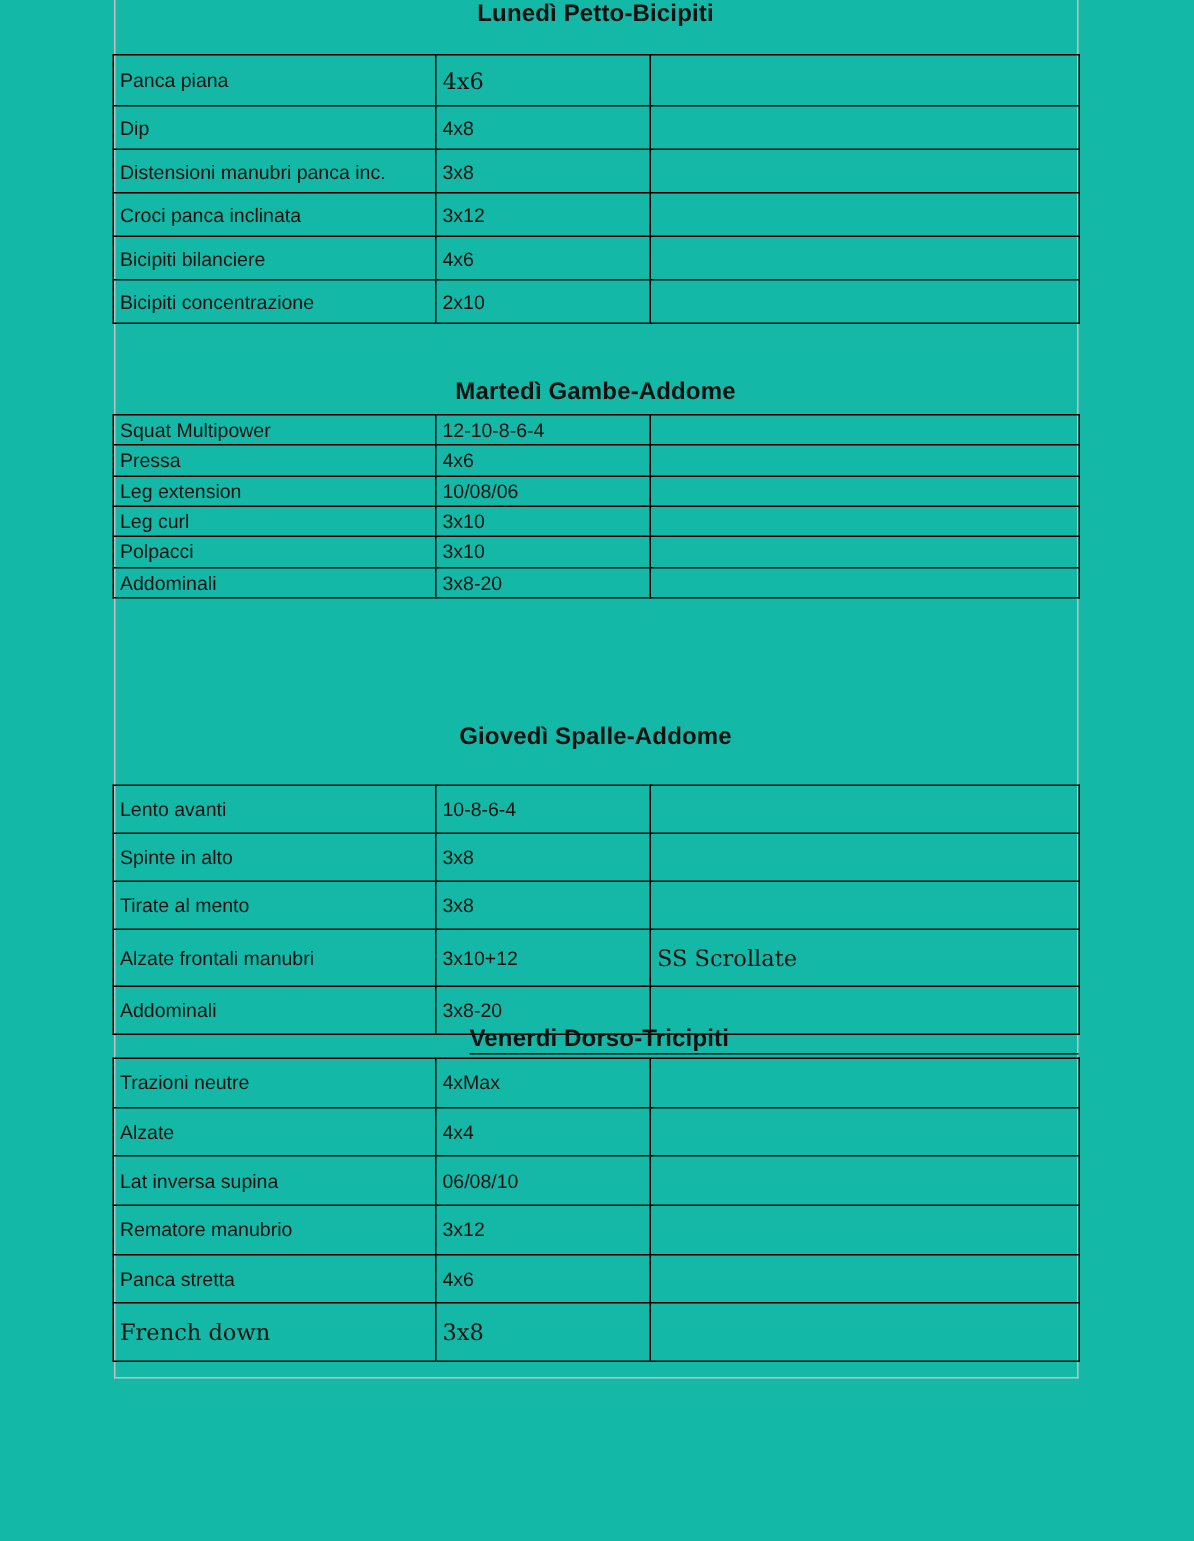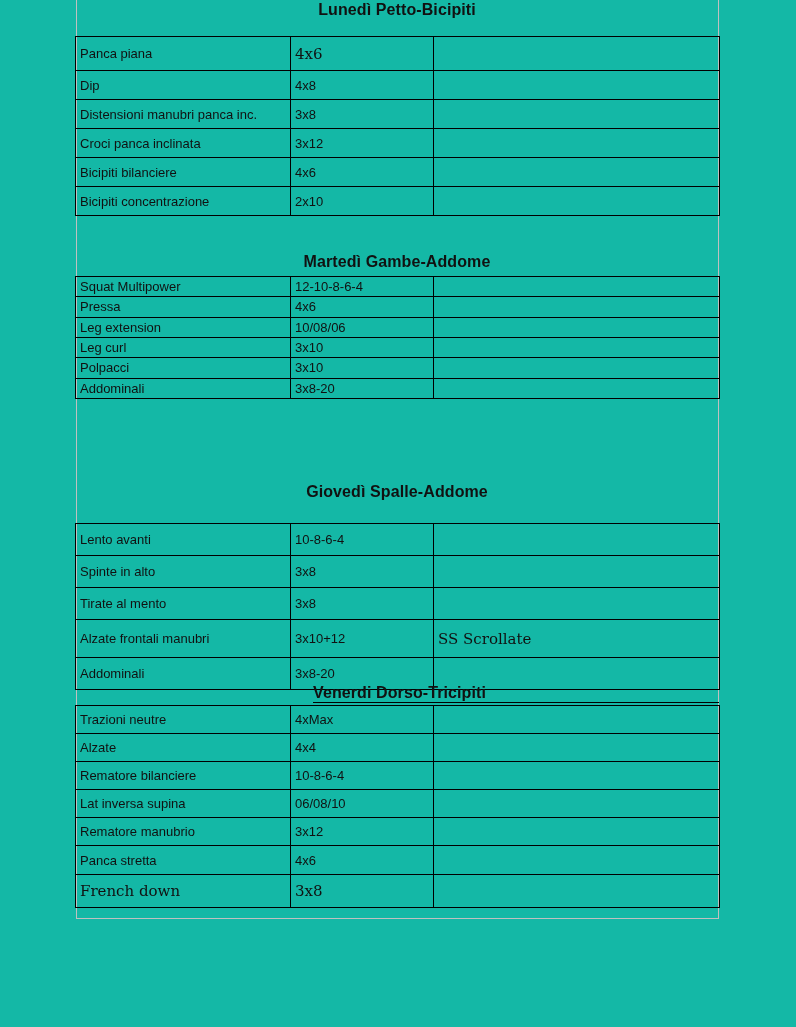--- a/index.html
+++ b/index.html
@@ -202,25 +202,20 @@
             <td><span>Trazioni neutre</span></td>
             <td><span>4xMax</span></td>
             <td></td>
           </tr>
           <tr>
             <td><span>Alzate</span></td>
             <td><span>4x4</span></td>
             <td></td>
           </tr>
           <tr>
-            <td><span>Rematore bilanciere</span></td>
-            <td><span>10-8-6-4</span></td>
-            <td></td>
-          </tr>
-          <tr>
             <td><span class="sp">Lat</span><span> inversa supina</span></td>
             <td><span>06/08/10</span></td>
             <td></td>
           </tr>
           <tr>
             <td><span>Rematore manubrio</span></td>
             <td><span>3x12</span></td>
             <td></td>
           </tr>
           <tr>

